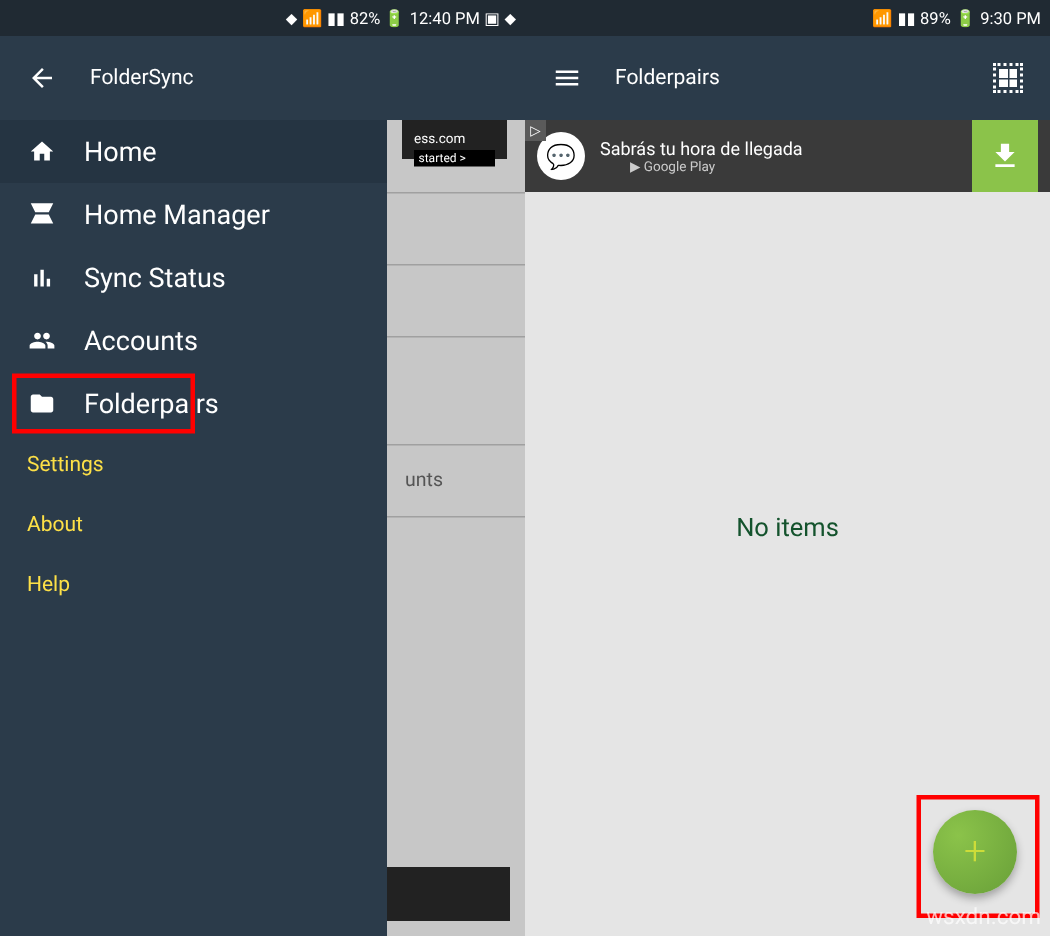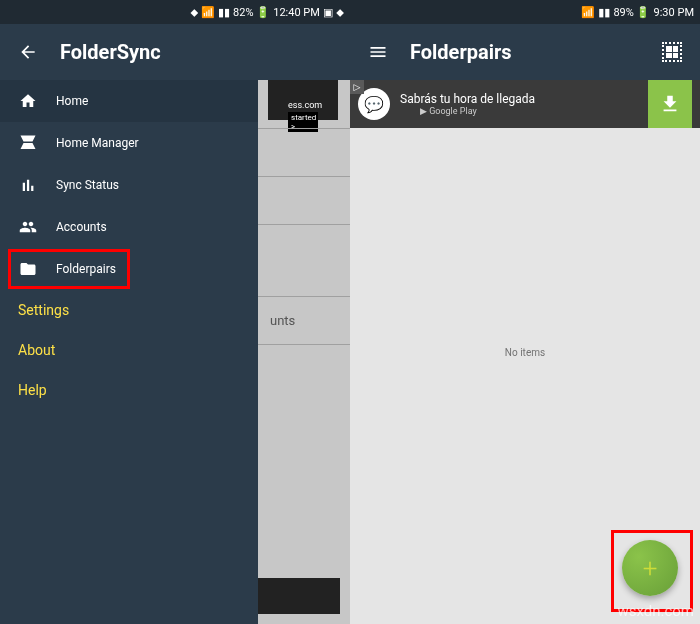--- a/index.html
+++ b/index.html
@@ -6,49 +6,49 @@
     body { width: 700px; height: 624px; display: flex; background: #9e9e9e; position: relative; }
     .screen { position: relative; overflow: hidden; }
     .screen-left { width: 350px; height: 624px; }
     .screen-right { width: 350px; height: 624px; }
     
     .status-bar { height: 24px; background: #202a33; color: #fff; display: flex; align-items: center; justify-content: flex-end; padding: 0 6px; font-size: 11px; gap: 4px; }
     .status-bar .icons { display: flex; gap: 3px; align-items: center; }
     .status-bar .icons span { font-size: 11px; }
     
     .app-bar { height: 56px; background: #2b3b4a; color: #fff; display: flex; align-items: center; padding: 0 16px; gap: 20px; }
-    .app-bar .title { font-size: 20px; font-weight: 700; flex: 1; }
+    .app-bar .title { font-size: 14px; font-weight: 400; flex: 1; }
     .app-bar .icon-slot { width: 24px; height: 24px; display: flex; align-items: center; justify-content: center; cursor: pointer; }
     
     
     .drawer { position: absolute; top: 80px; left: 0; width: 258px; height: 544px; background: #2b3b4a; z-index: 10; }
-    .drawer-item { display: flex; align-items: center; height: 42px; padding: 0 18px; gap: 18px; color: #fff; font-size: 12px; cursor: pointer; }
+    .drawer-item { display: flex; align-items: center; height: 42px; padding: 0 18px; gap: 18px; color: #fff; font-size: 18px; cursor: pointer; }
     .drawer-item.active { background: #253442; }
     .drawer-item .icon { width: 20px; height: 20px; display: flex; align-items: center; justify-content: center; font-size: 15px; }
     .drawer-section { height: 40px; display: flex; align-items: center; padding: 0 18px; color: #fde047; font-size: 14px; cursor: pointer; }
     
     .highlight-box { border: 3px solid #ff0000; position: absolute; pointer-events: none; z-index: 20; }
     
     
     .bg-content-left { position: absolute; top: 80px; left: 0; right: 0; bottom: 0; background: #c7c7c7; }
-    .bg-ad { position: absolute; top: 0; right: 12px; width: 70px; height: 26px; background: #222; color: #fff; font-size: 9px; padding: 20px; }
+    .bg-ad { position: absolute; top: 0; right: 12px; width: 70px; height: 26px; background: #222; color: #fff; font-size: 9px; padding: 8px; }
     .bg-sections { position: absolute; top: 48px; left: 0; right: 0; }
     .bg-row { height: 48px; border-top: 1px solid #a0a0a0; display: flex; align-items: center; padding-left: 270px; font-size: 13px; color: #555; }
     .bg-button { position: absolute; bottom: 10px; left: 258px; right: 10px; height: 36px; background: #222; }
     
     
     .right-body { position: absolute; top: 80px; left: 0; right: 0; bottom: 0; background: #e5e5e5; }
     .ad-banner { height: 48px; background: #3a3a3a; display: flex; align-items: center; padding: 0 8px; gap: 10px; color: #fff; }
     .ad-close { position: absolute; top: 0; left: 0; width: 14px; height: 14px; background: #5a5a5a; font-size: 9px; display: flex; align-items: center; justify-content: center; }
     .ad-icon { width: 32px; height: 32px; background: #fff; border-radius: 50%; display: flex; align-items: center; justify-content: center; font-size: 16px; }
     .ad-text { flex: 1; font-size: 12px; }
     .ad-sub { font-size: 9px; color: #ccc; margin-left: 20px; }
     .ad-download { width: 44px; height: 48px; background: #8bc34a; display: flex; align-items: center; justify-content: center; color: #fff; font-size: 18px; }
     
-    .empty-state { position: absolute; top: 50%; left: 50%; transform: translate(-50%, -50%); color: #737373; font-size: 10px; }
+    .empty-state { position: absolute; top: 50%; left: 50%; transform: translate(-50%, -50%); color: #14532d; font-size: 17px; }
     
     .fab { position: absolute; bottom: 28px; right: 22px; width: 56px; height: 56px; border-radius: 50%; background: radial-gradient(circle at 30% 30%, #8bc34a, #689f38); box-shadow: 0 3px 6px rgba(0,0,0,0.3); display: flex; align-items: center; justify-content: center; cursor: pointer; }
     .fab span { color: #cddc39; font-size: 26px; font-weight: 300; }
     
     .watermark { position: absolute; bottom: 4px; right: 6px; font-size: 15px; color: rgba(255,255,255,0.7); z-index: 30; }
     
     .grid-icon { width: 20px; height: 20px; border: 2px dotted #fff; display: grid; grid-template-columns: 1fr 1fr; grid-template-rows: 1fr 1fr; gap: 1px; padding: 2px; }
     .grid-icon div { background: #fff; }
     
     svg { fill: currentColor; }

